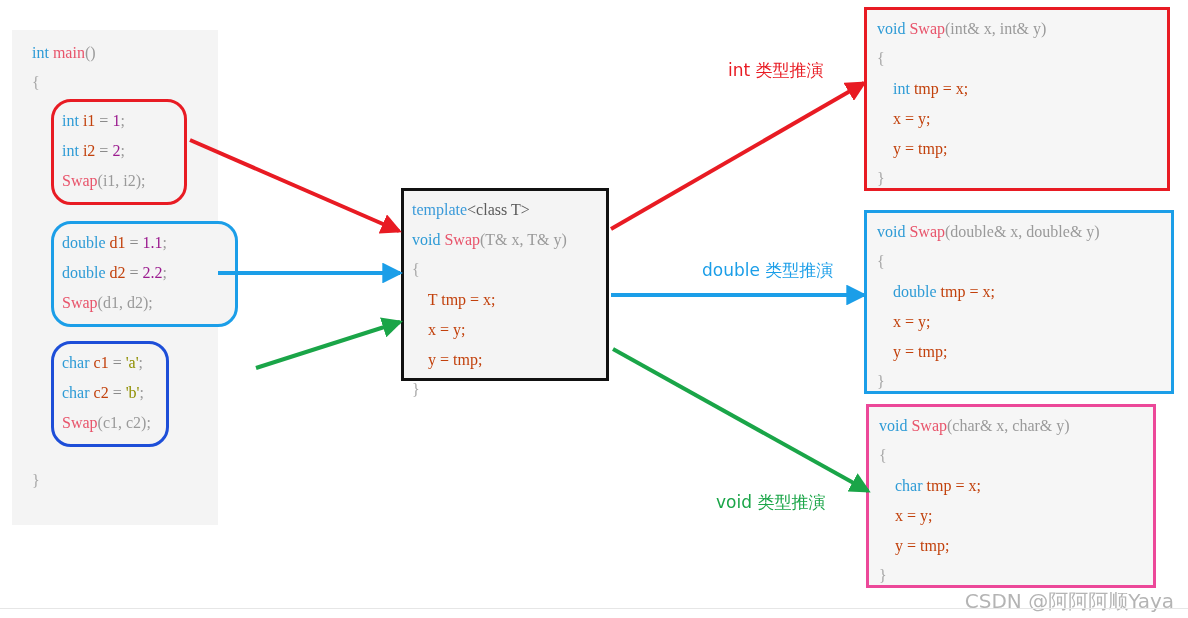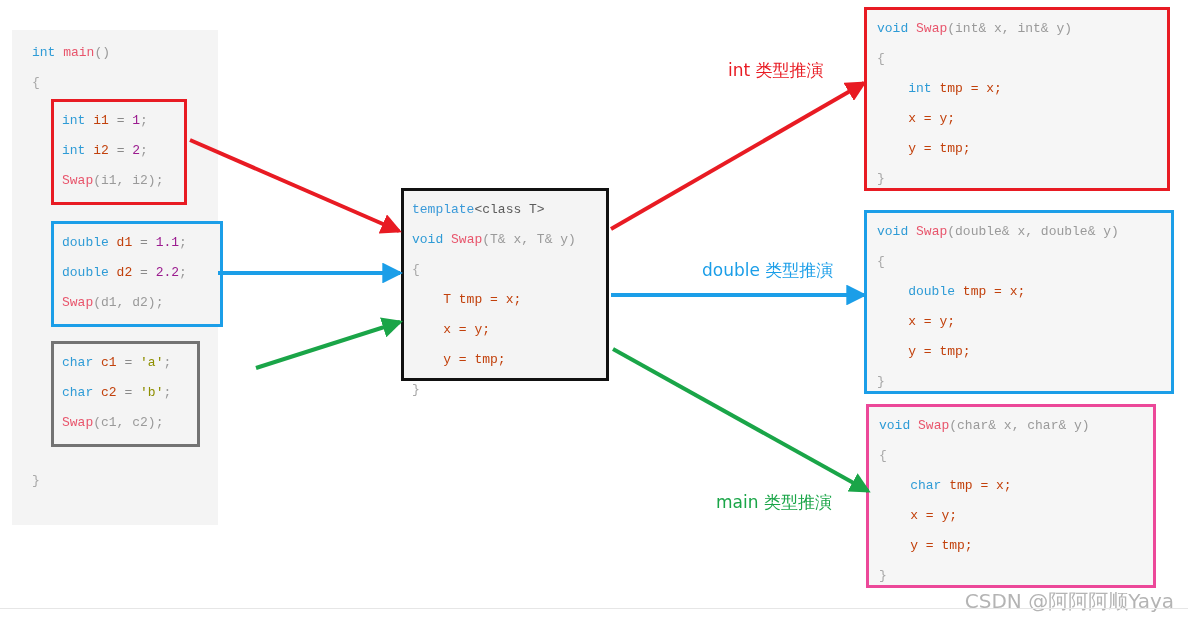--- a/index.html
+++ b/index.html
@@ -14,22 +14,22 @@
     position: relative;
     width: 1188px;
     height: 618px;
     background: #ffffff;
     overflow: hidden;
   }
 
   
   .code {
     position: absolute;
-    font-family: Liberation Mono, monospace;
-    font-size: 13px;
+    font-family: Liberation Serif, serif;
+    font-size: 16px;
     line-height: 30px;
     white-space: pre;
     color: #1b1b1b;
   }
   .code .ln { display: block; white-space: pre; }
 
   
   .t-key   { color: #2e9bd6; }          
   .t-kw2   { color: #3a9ad9; }          
   .t-fn    { color: #e8546b; }          
@@ -53,29 +53,30 @@
   #main-code {
     left: 20px;
     top: 8px;
   }
 
   
   .group-box {
     position: absolute;
     box-sizing: border-box;
     background: #f4f4f4;
+    border-radius: 20px;
   }
   .group-box .code {
     position: static;
     display: block;
     padding: 4px 8px 6px 8px;
   }
   #grp-int    { left: 51px; top: 99px;  width: 136px; border: 3px solid #e81b23; }
-  #grp-double { left: 51px; top: 221px; width: 172px; border: 3px solid #1b9ee8; }
-  #grp-char   { left: 51px; top: 341px; width: 149px; border: 3px solid #737373; }
+  #grp-double { left: 51px; top: 221px; width: 187px; border: 3px solid #1b9ee8; }
+  #grp-char   { left: 51px; top: 341px; width: 118px; border: 3px solid #1d4ed8; }
 
   
   #tpl-box {
     position: absolute;
     left: 401px;
     top: 188px;
     width: 208px;
     height: 193px;
     box-sizing: border-box;
     border: 3px solid #111111;
@@ -190,18 +191,18 @@
     <line x1="218" y1="273" x2="400" y2="273" stroke="#1b9ee8" stroke-width="4" marker-end="url(#ah-blue)"></line>
     <line x1="256" y1="368" x2="400" y2="322" stroke="#1aa548" stroke-width="4" marker-end="url(#ah-green)"></line>
 
     <line x1="611" y1="229" x2="864" y2="83" stroke="#e81b23" stroke-width="4" marker-end="url(#ah-red)"></line>
     <line x1="611" y1="295" x2="864" y2="295" stroke="#1b9ee8" stroke-width="4" marker-end="url(#ah-blue)"></line>
     <line x1="613" y1="349" x2="868" y2="491" stroke="#1aa548" stroke-width="4" marker-end="url(#ah-green)"></line>
   </svg>
 
   <div class="arrow-label" id="lbl-int">int 类型推演</div>
   <div class="arrow-label" id="lbl-double">double 类型推演</div>
-  <div class="arrow-label" id="lbl-char">main 类型推演</div>
+  <div class="arrow-label" id="lbl-char">void 类型推演</div>
 
   <div id="watermark">CSDN @阿阿阿顺Yaya</div>
   <div id="footer-rule"></div>
 
 </div>
 
 </body></html>

